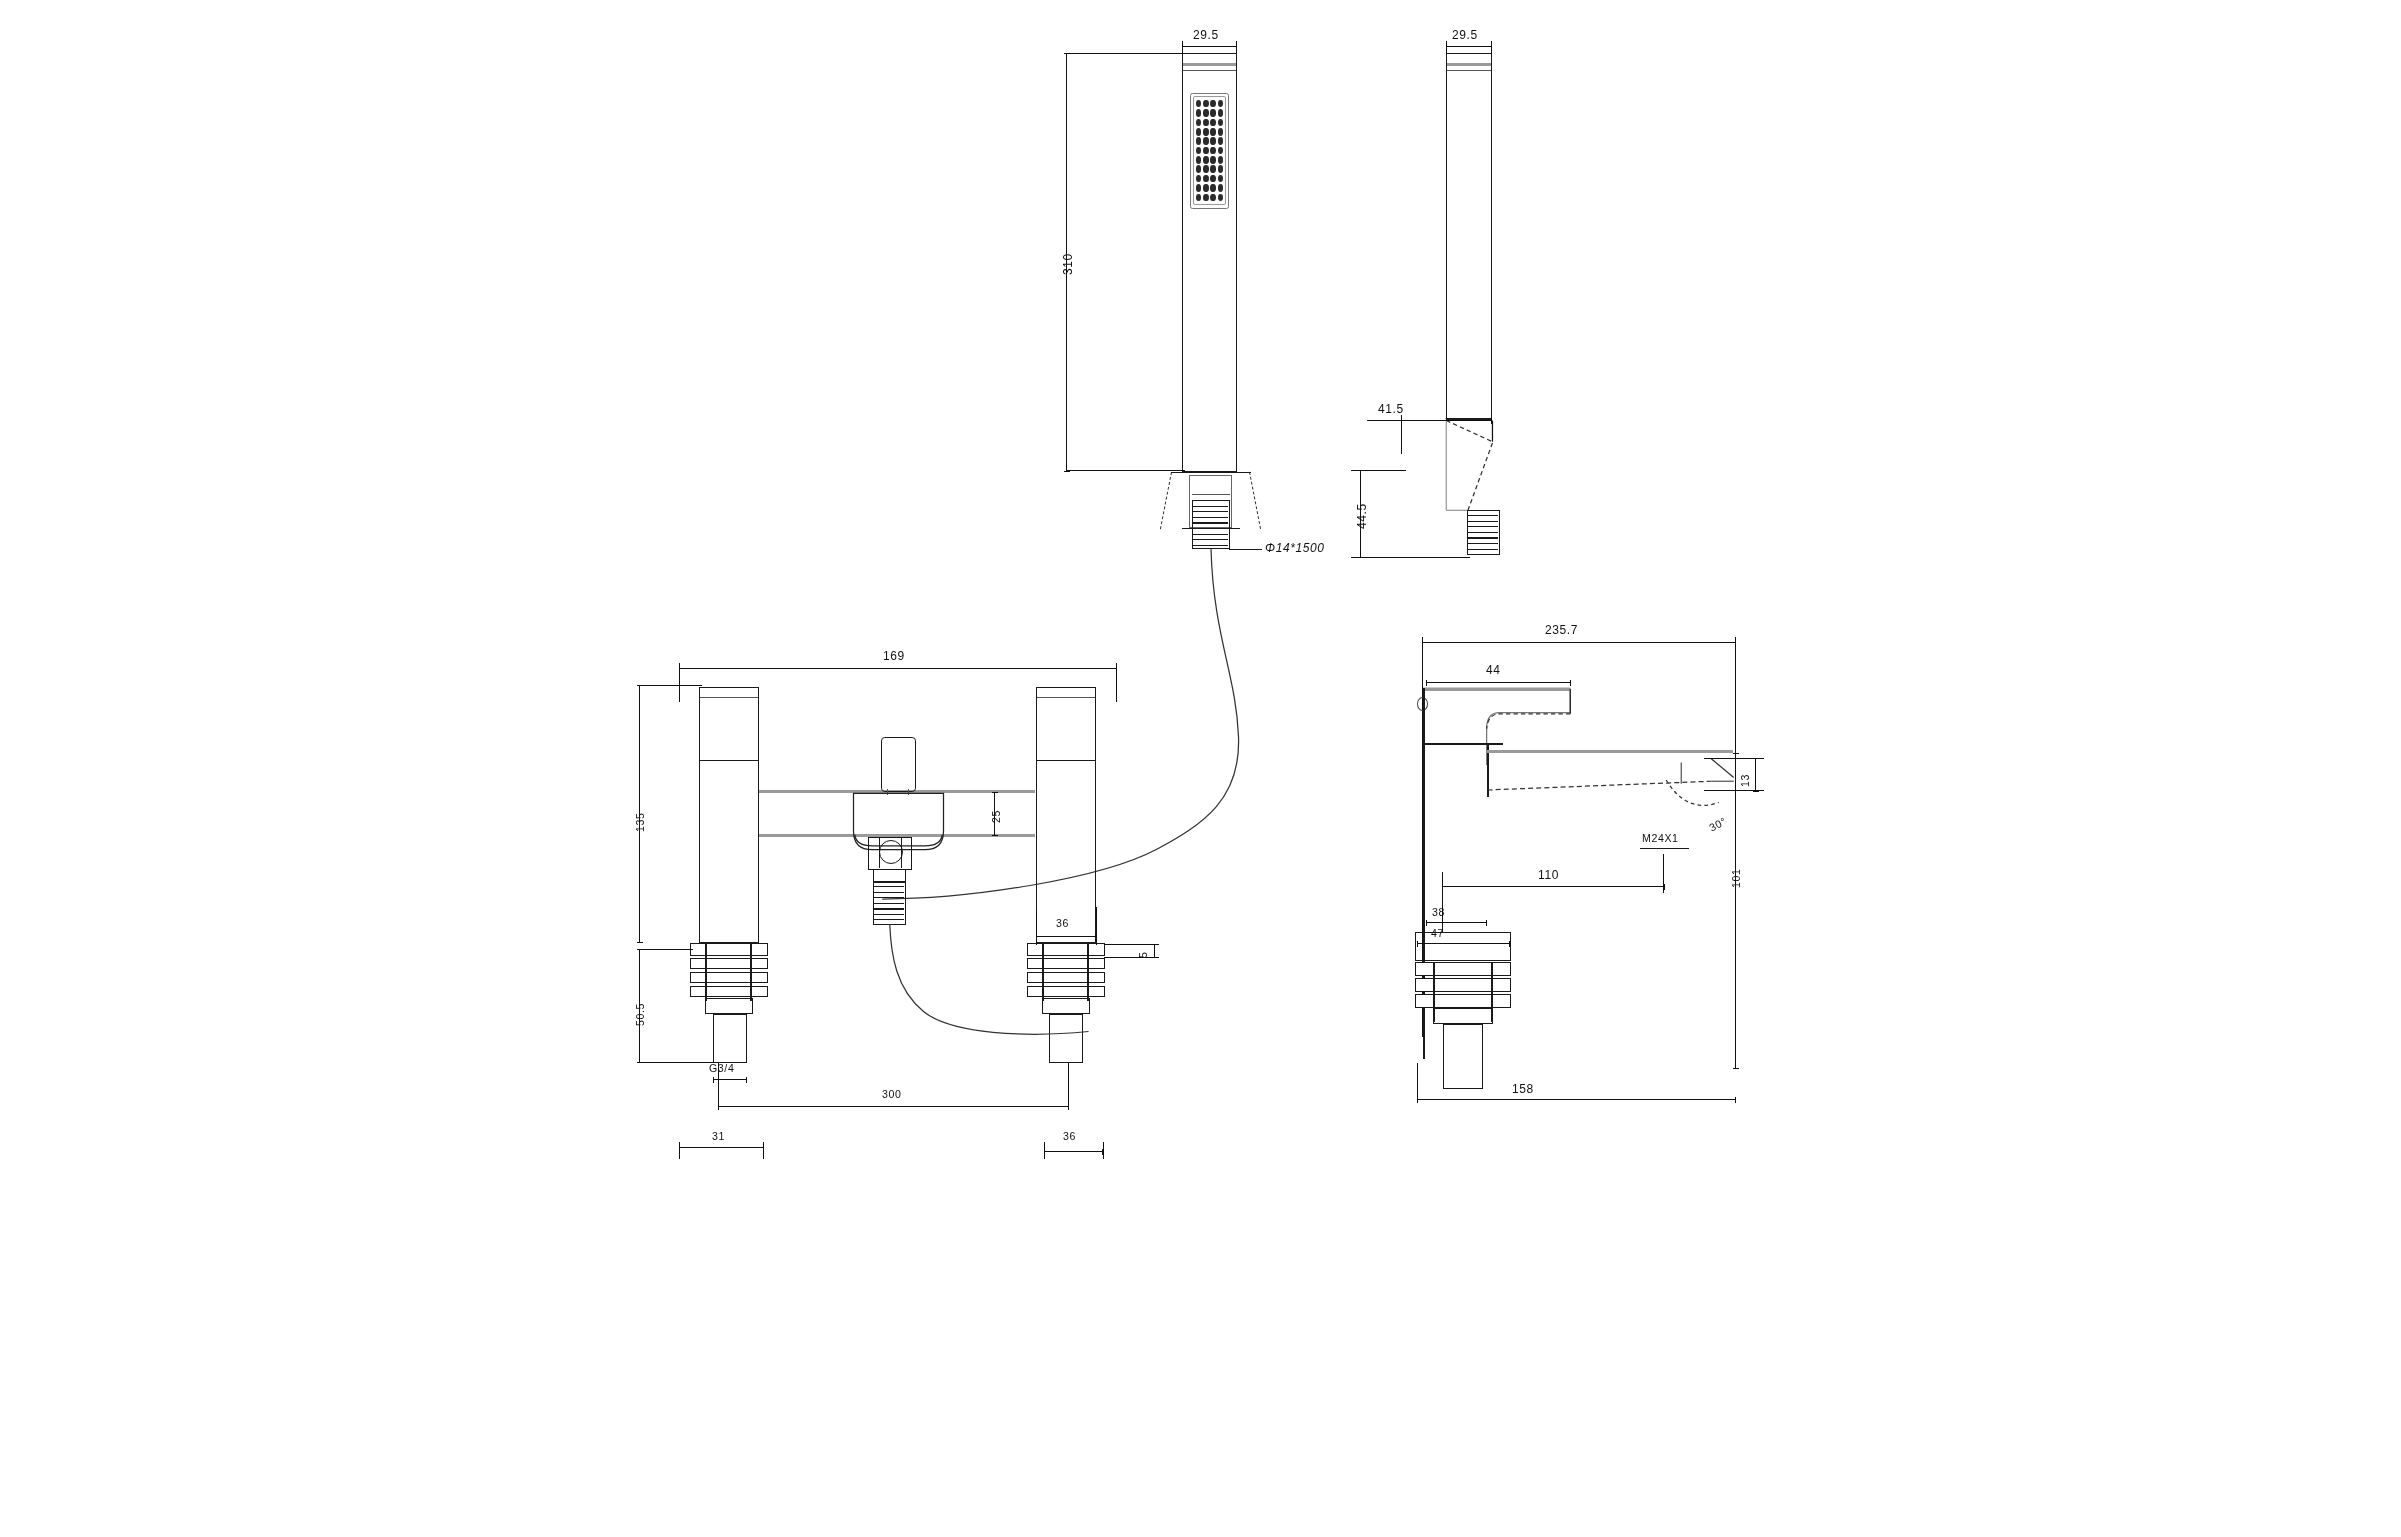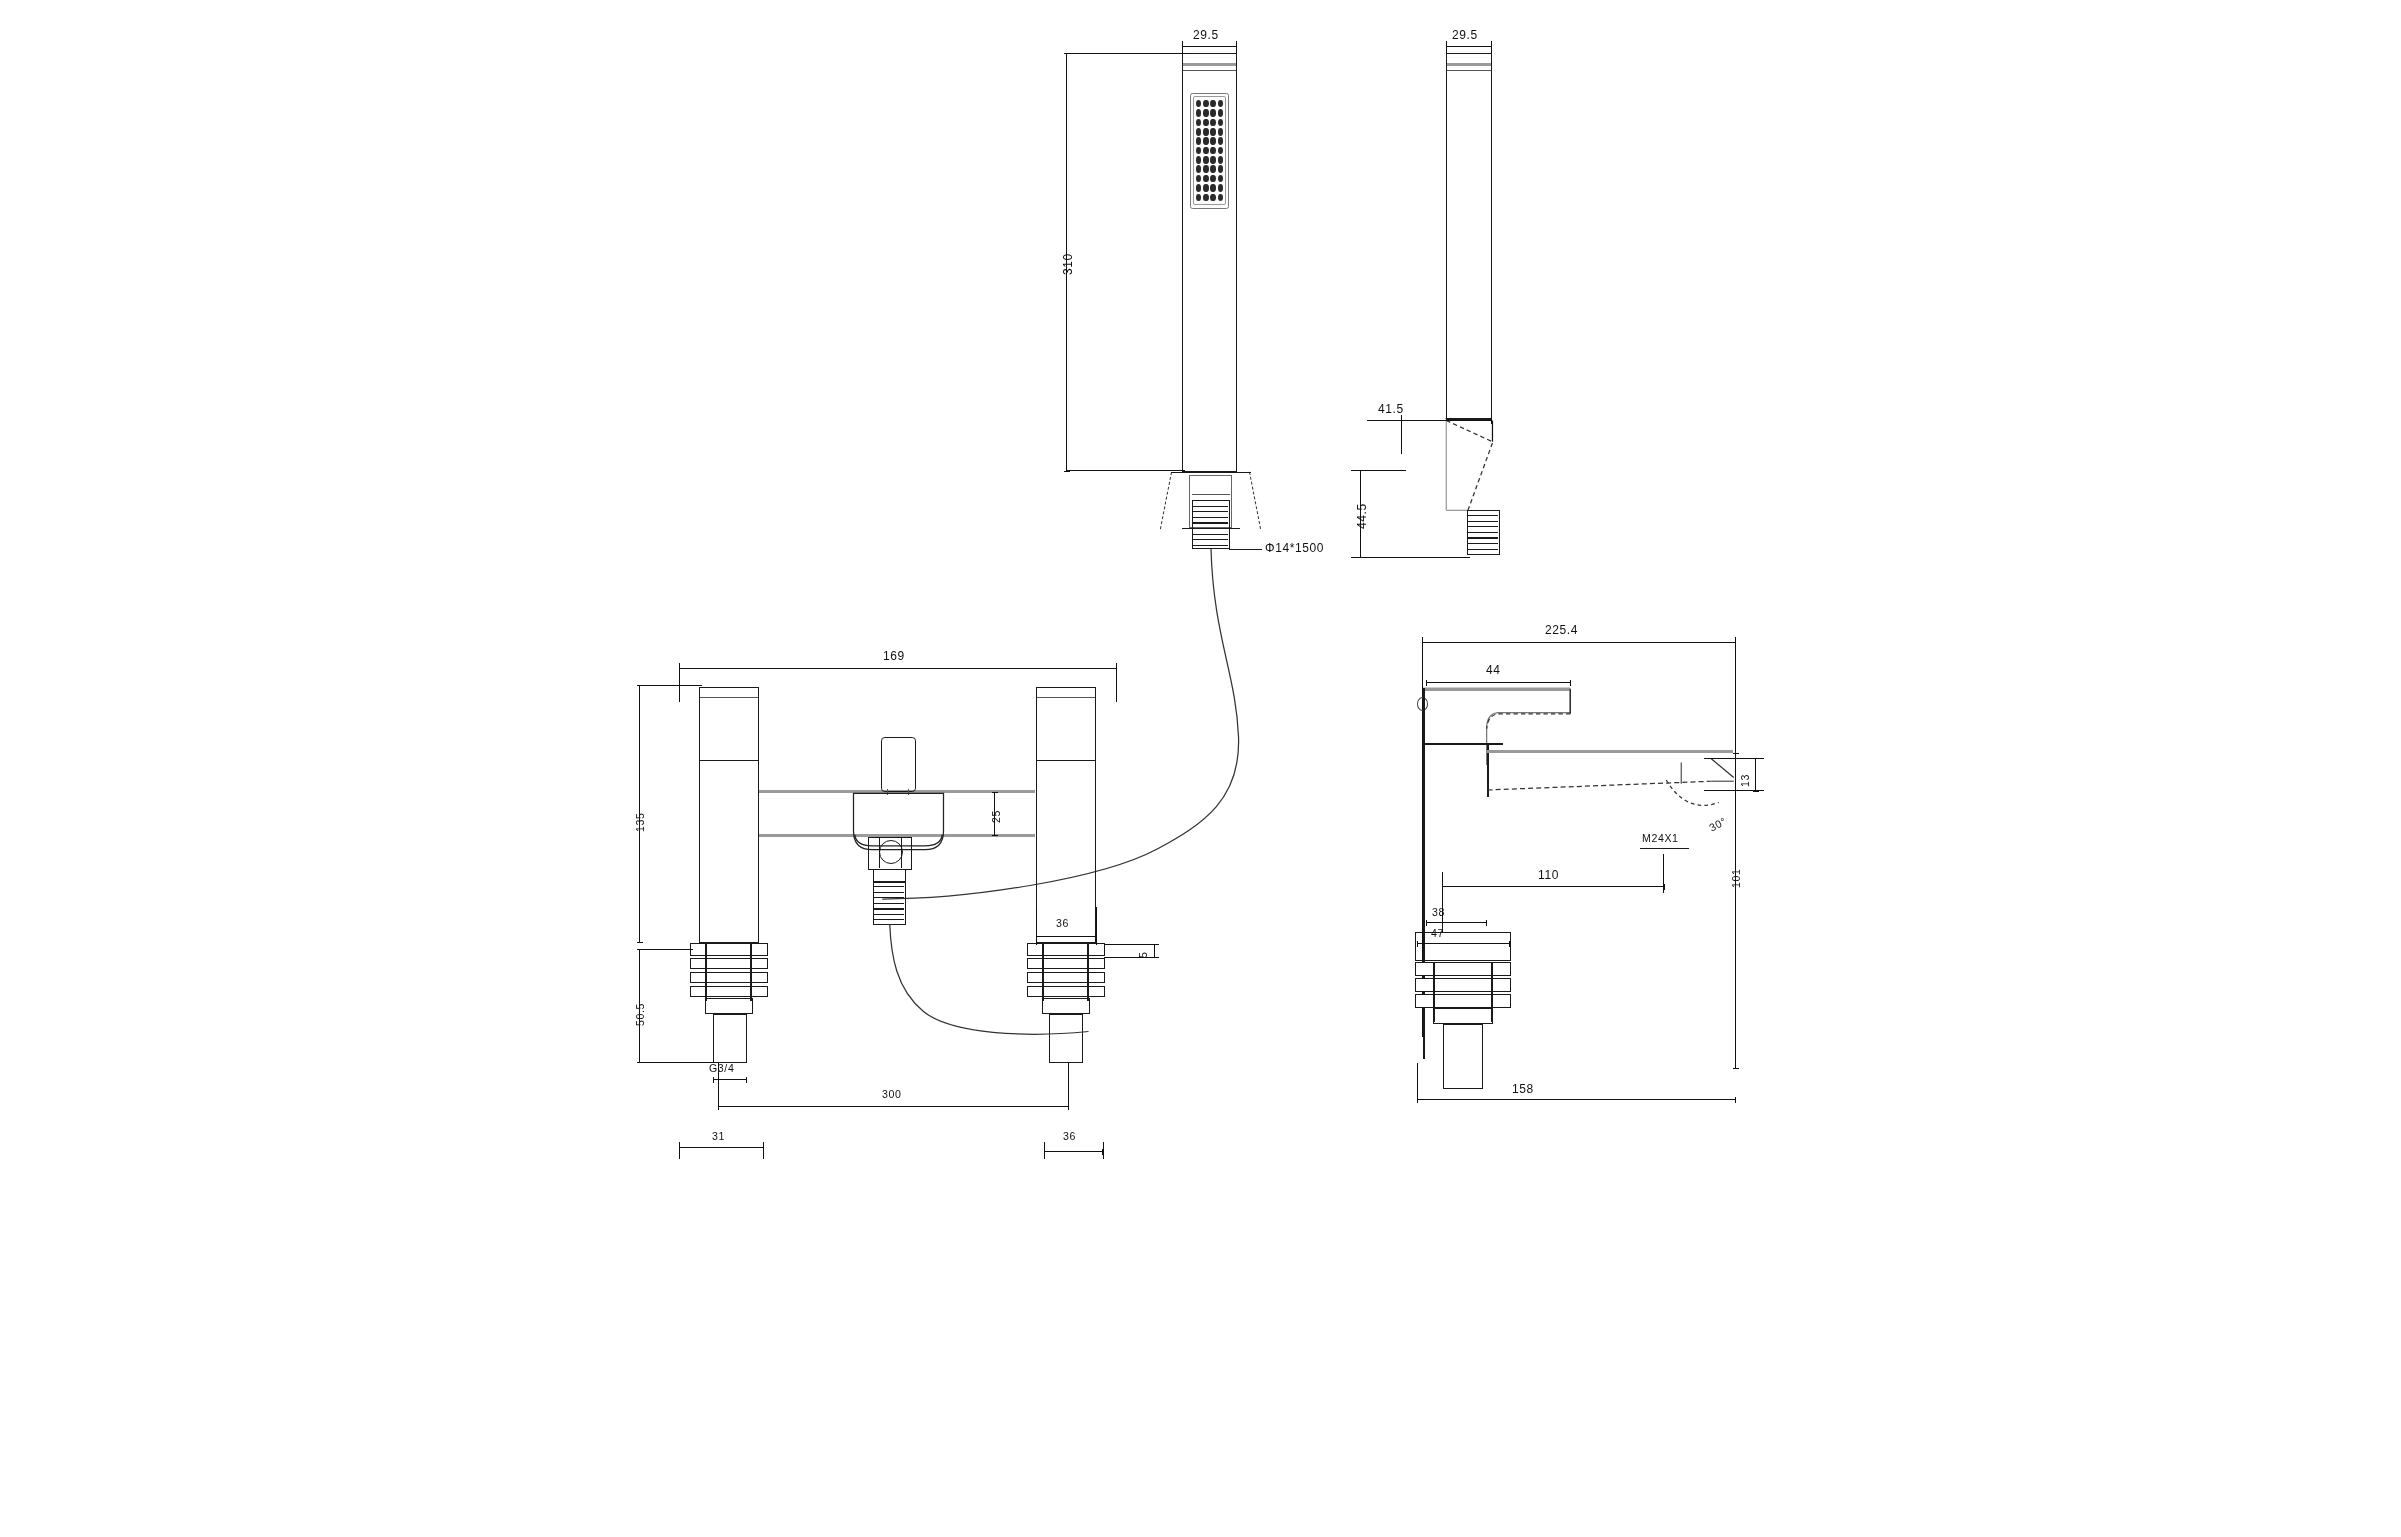--- a/index.html
+++ b/index.html
@@ -164,21 +164,21 @@
           <span style="top:13.8px;"></span>
         <span style="top:19.4px;"></span>
           <span style="top:25px;"></span>
           <span style="top:31px;"></span>
         <span style="top:36px;"></span>
           <span style="top:42px;"></span>
       </div>
     </div>
 
     <div class="ln h" style="left:1229px;top:549px;width:33px;height:1.3px;"></div>
-    <div class="dim" style="left:1265px;top:542px;">Φ14*1500</div>
+    <div class="dim" style="left:1265px;top:542px;font-style:italic;">Φ14*1500</div>
 
     <svg style="position:absolute;left:1176px;top:549px;width:150px;height:450px;overflow:visible;" viewBox="0 0 240 720" width="150" height="450">
       <path d="M 56 0 C 60 140 96 200 100 300 C 104 400 44 440 -30 480 C -120 528 -330 560 -470 560" fill="none" stroke="#333" stroke-width="2"></path>
     </svg>
   </div>
 
   <div>
     <div class="dimline" style="left:1446px;top:46px;width:46px;"></div>
     <div class="dim" style="left:1452px;top:29px;">29.5</div>
     <div class="ext v" style="left:1446px;top:41px;width:1.3px;height:12.5px;"></div>
@@ -320,21 +320,21 @@
 
     <div class="dimline" style="left:718px;top:1106px;width:351px;"></div>
     <div class="dim small" style="left:882px;top:1089px;">300</div>
     <div class="ext v" style="left:718px;top:1063px;width:1.3px;height:46px;"></div>
     <div class="ext v" style="left:1068px;top:1063px;width:1.3px;height:46px;"></div>
   </div>
 
   <div>
 
     <div class="dimline" style="left:1422px;top:642px;width:314px;"></div>
-    <div class="dim" style="left:1545px;top:624px;">225.4</div>
+    <div class="dim" style="left:1545px;top:624px;">235.7</div>
     <div class="ext v" style="left:1422px;top:637px;width:1.3px;height:400px;"></div>
     <div class="ext v" style="left:1735px;top:637px;width:1.3px;height:432px;"></div>
 
     <div class="dimline" style="left:1426px;top:682px;width:145px;"></div>
     <div class="dim" style="left:1486px;top:664px;">44</div>
 
     <div>
 
       <svg style="position:absolute;left:1423px;top:685px;width:156px;height:75px;overflow:visible;" viewBox="0 0 250 120" width="156" height="75">
         <path d="M 0 8 L 236 8 L 236 44 L 122 44 Q 104 44 102 66 L 102 128" fill="none" stroke="#777" stroke-width="2"></path>

